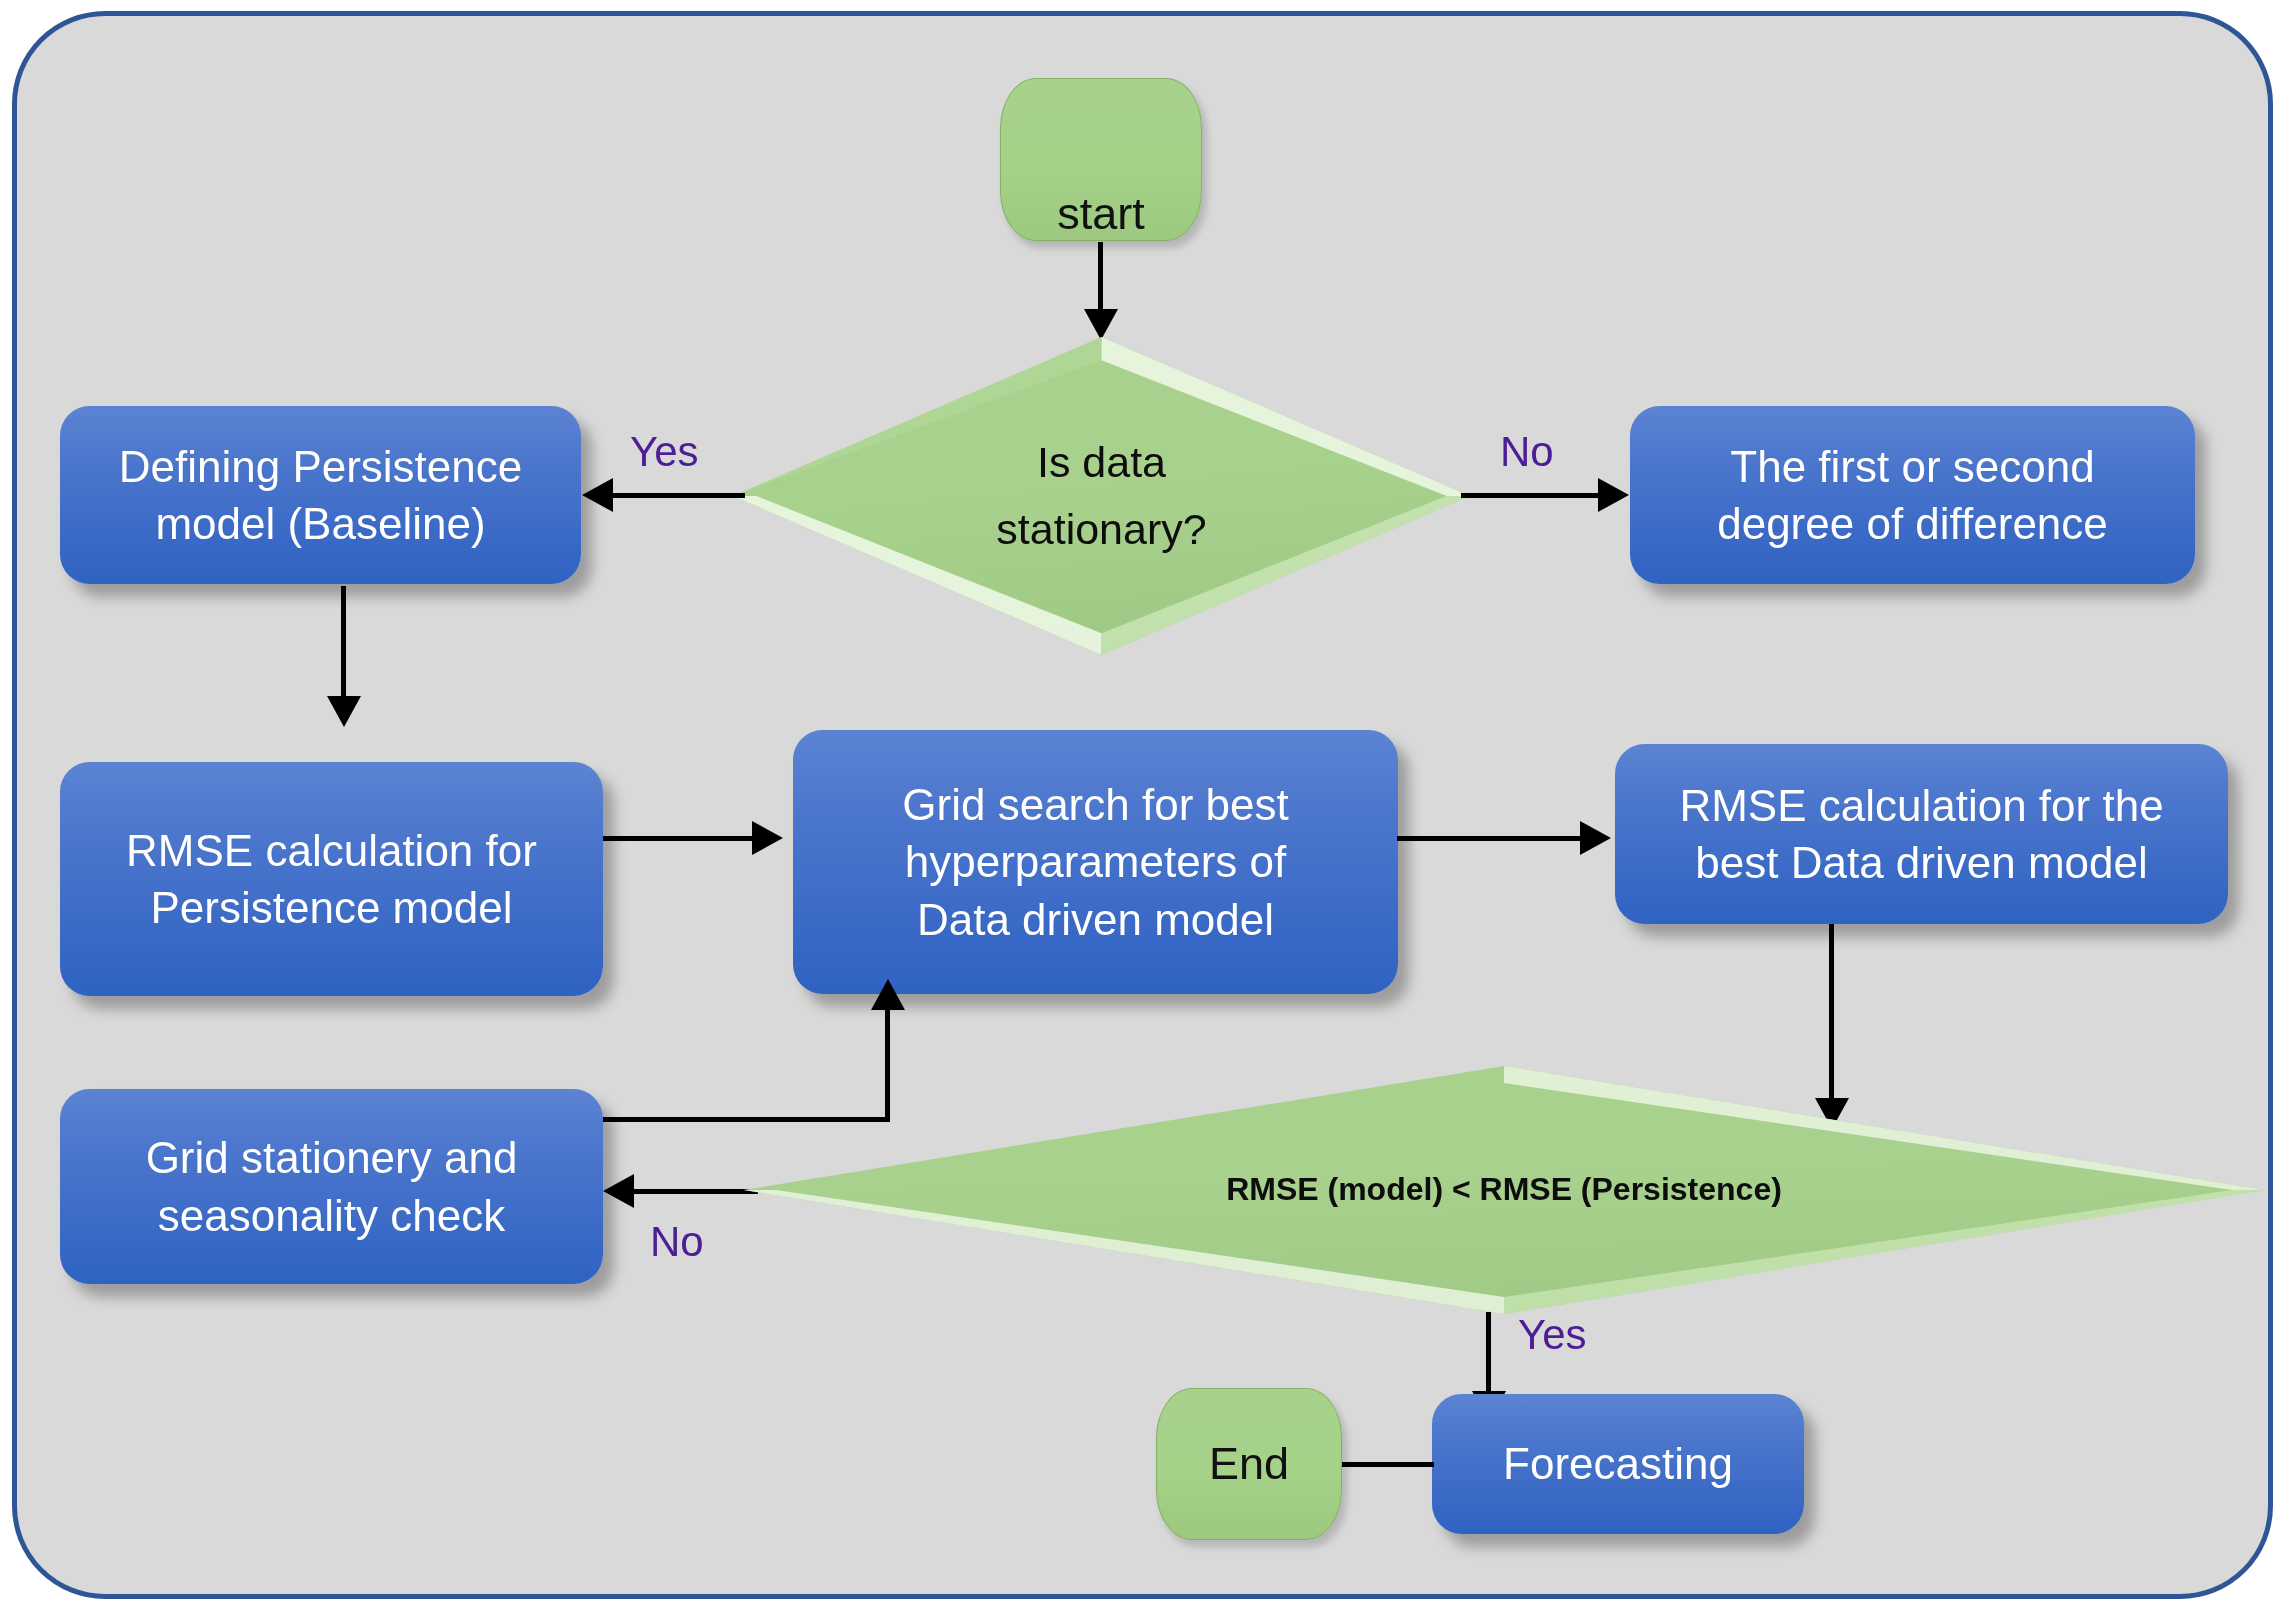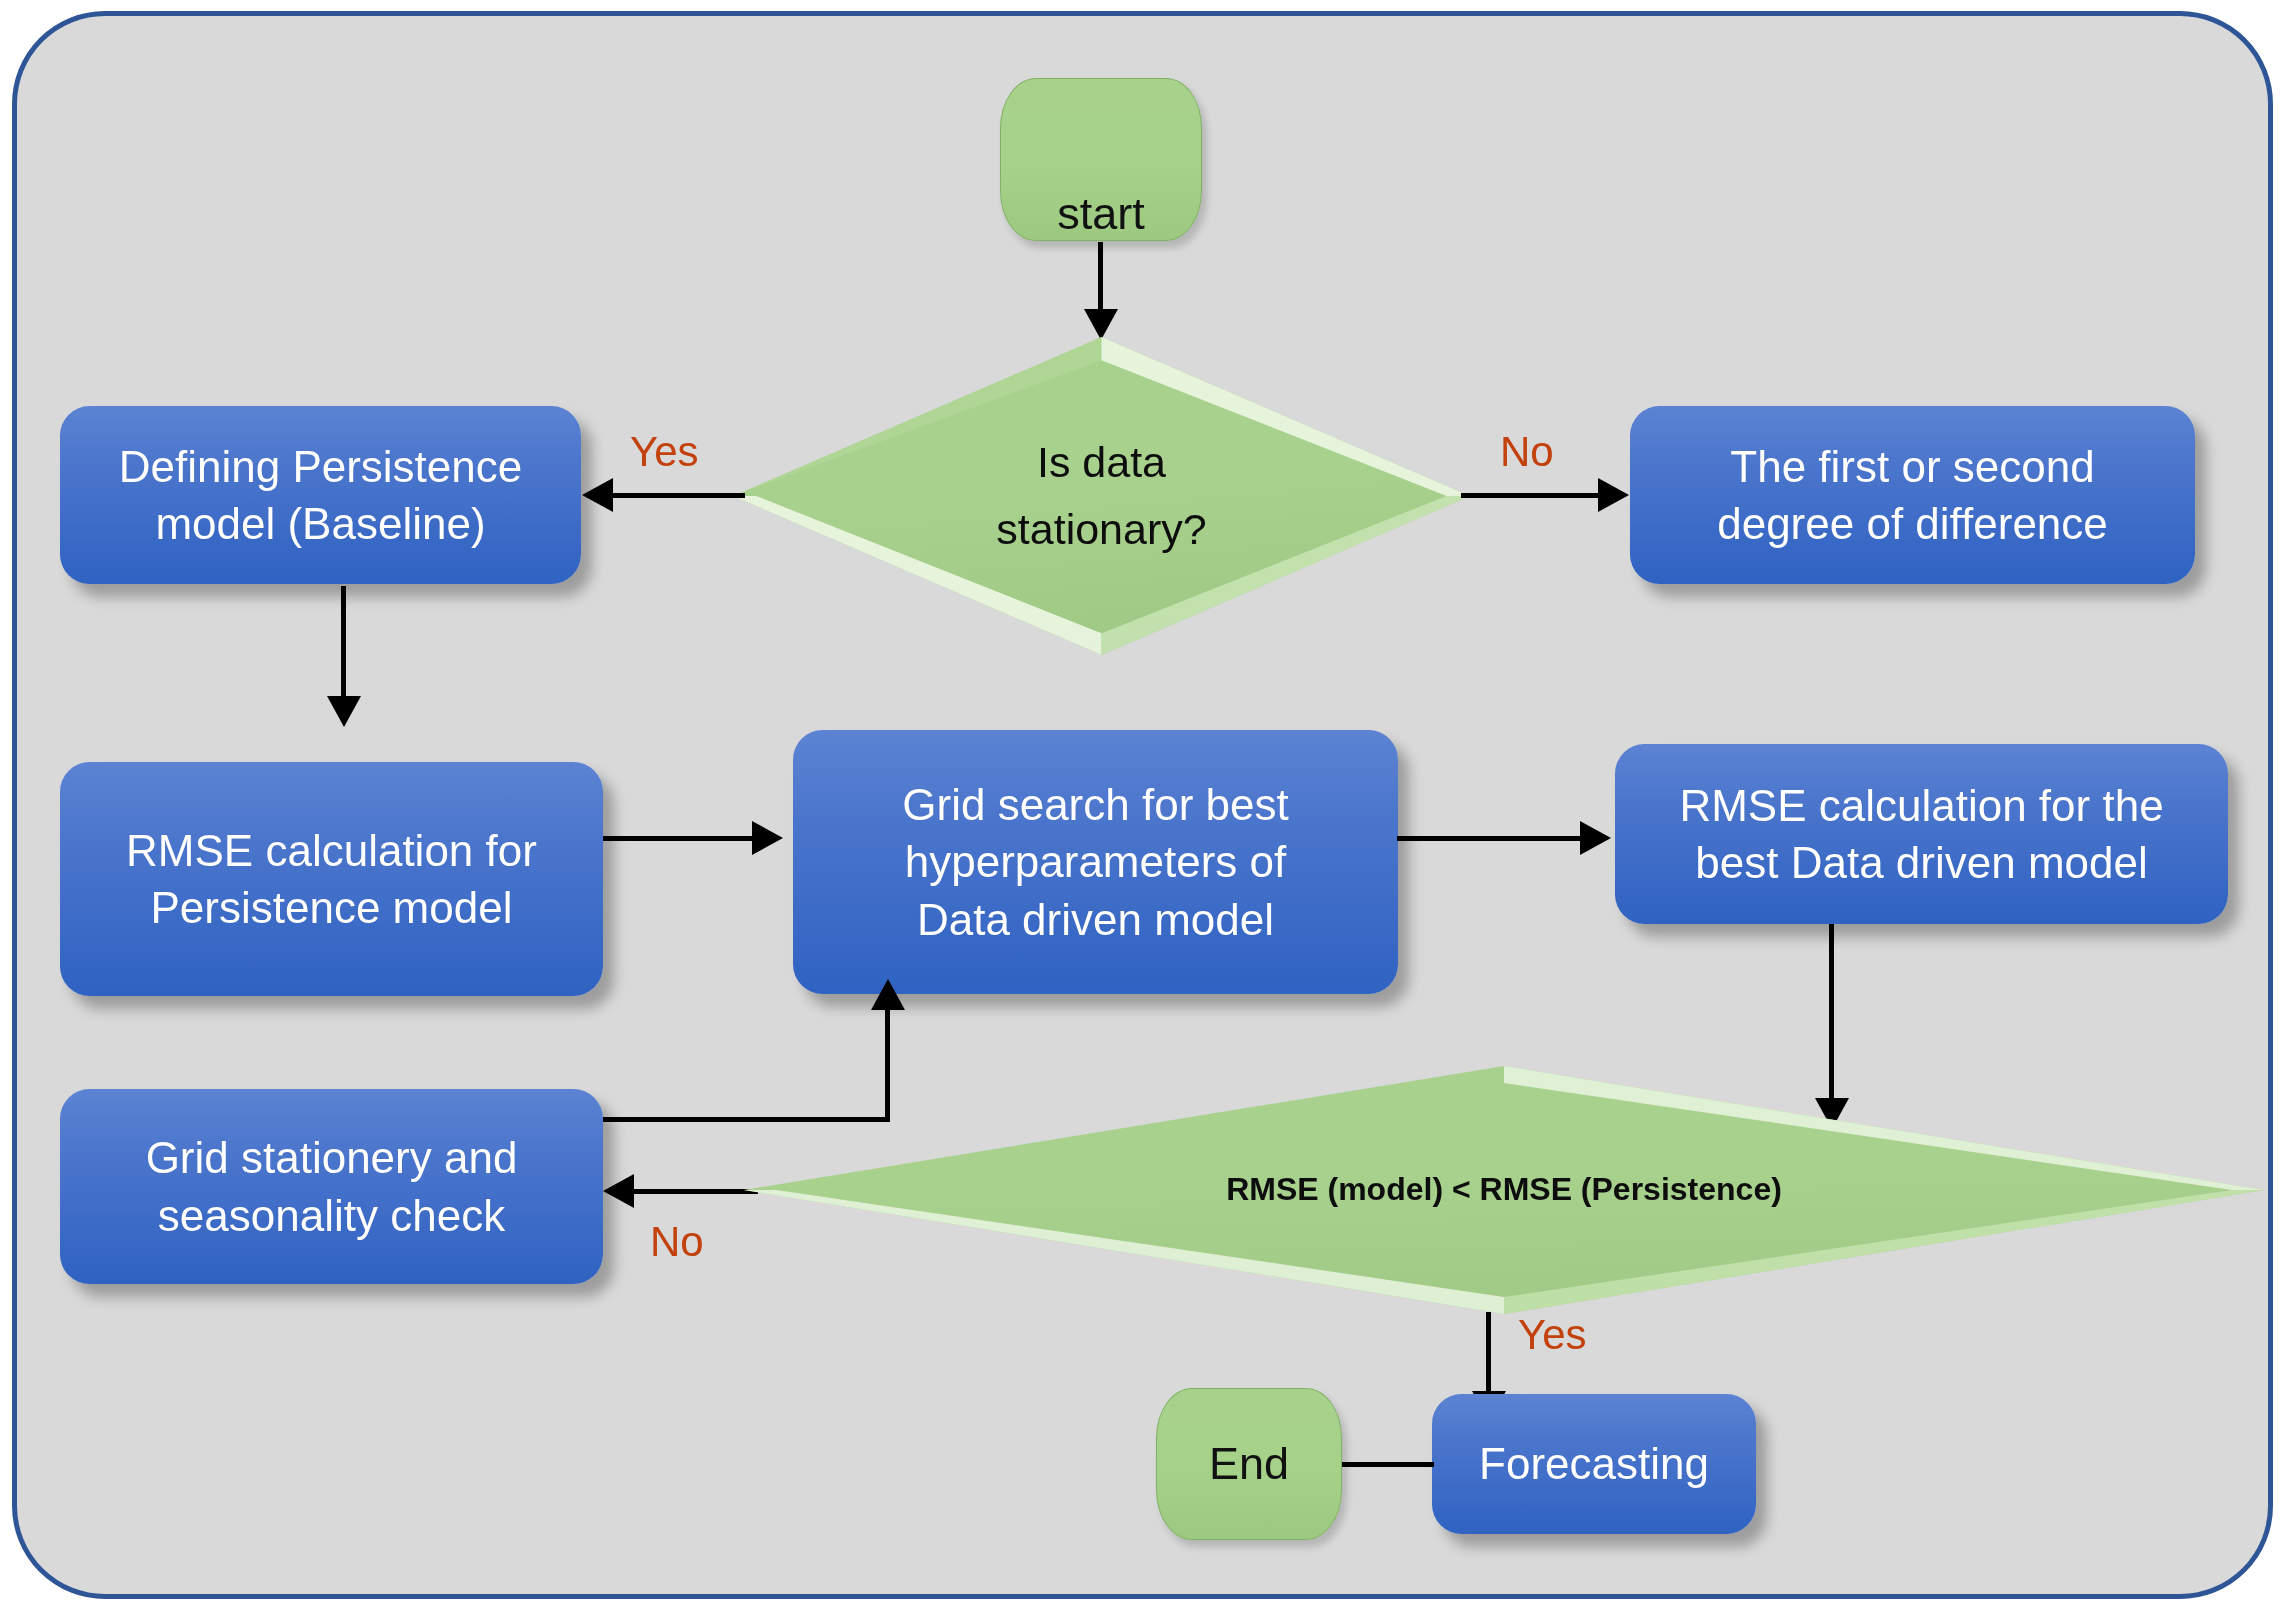--- a/index.html
+++ b/index.html
@@ -58,21 +58,21 @@
   .conn{position:absolute;background:#000000;}
   .h{height:5.4px;}
   .v{width:5.4px;}
 
   .arrow{position:absolute;width:0;height:0;}
   .a-left  {border-top:17px solid transparent;border-bottom:17px solid transparent;border-right:31px solid #000;}
   .a-right {border-top:17px solid transparent;border-bottom:17px solid transparent;border-left:31px solid #000;}
   .a-down  {border-left:17px solid transparent;border-right:17px solid transparent;border-top:31px solid #000;}
   .a-up    {border-left:17px solid transparent;border-right:17px solid transparent;border-bottom:31px solid #000;}
 
-  .elabel{position:absolute;font-size:42px;color:#c2410c;white-space:nowrap;}
+  .elabel{position:absolute;font-size:42px;color:#4c1d95;white-space:nowrap;}
 </style>
 </head>
 <body>
 
 <div id="canvas">
   <div id="frame"></div>
 
   <div class="node term" style="left:1000px;top:78px;width:202px;height:163px;align-items:flex-end;">
     <span class="txt">start</span>
   </div>
@@ -189,21 +189,21 @@
       <polygon points="0,160 981,320 981,298 42,160" fill="#e6f3dc" opacity="0.9"></polygon>
       <polygon points="981,298 1920,160 1962,160 981,320" fill="#c9e5b4" opacity="0.75"></polygon>
     </svg>
     <div class="dtxt">RMSE (model) &lt; RMSE (Persistence)</div>
   </div>
 
   <div class="conn v" style="left:1486px;top:1312px;height:84px;"></div>
   <div class="arrow a-down" style="left:1472px;top:1391px;"></div>
   <div class="elabel" style="left:1518px;top:1311px;">Yes</div>
 
-  <div class="node proc" style="left:1432px;top:1394px;width:324px;height:140px;">
+  <div class="node proc" style="left:1432px;top:1394px;width:372px;height:140px;">
     <span class="txt">Forecasting</span>
   </div>
 
   <div class="conn h" style="left:1318px;top:1462px;width:116px;"></div>
   <div class="arrow a-left" style="left:1287px;top:1447px;"></div>
 
   <div class="node term" style="left:1112px;top:1388px;width:186px;height:152px;margin-left:44px;">
     <span class="txt">End</span>
   </div>
 

